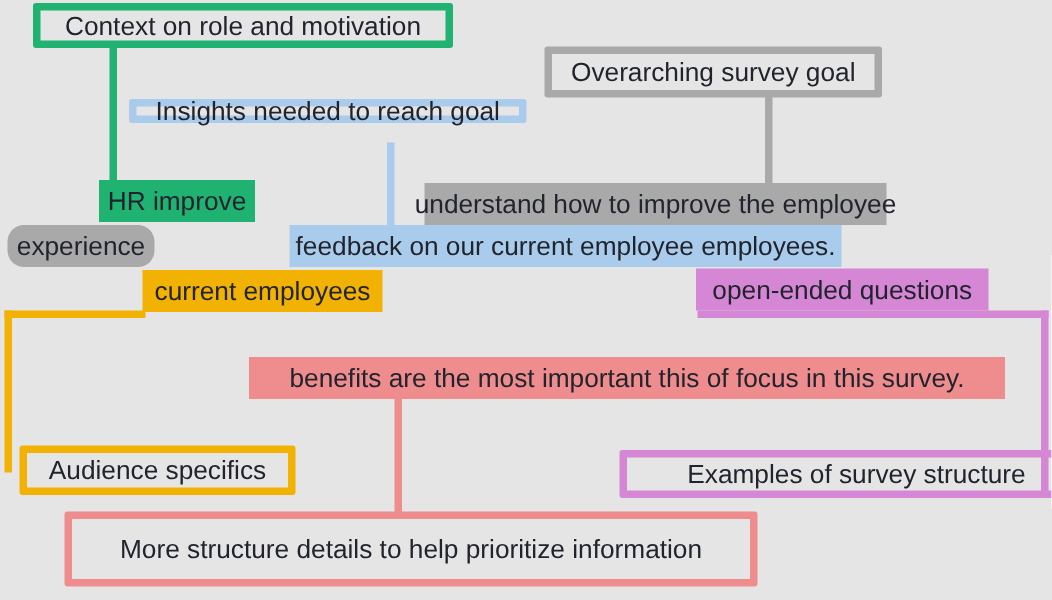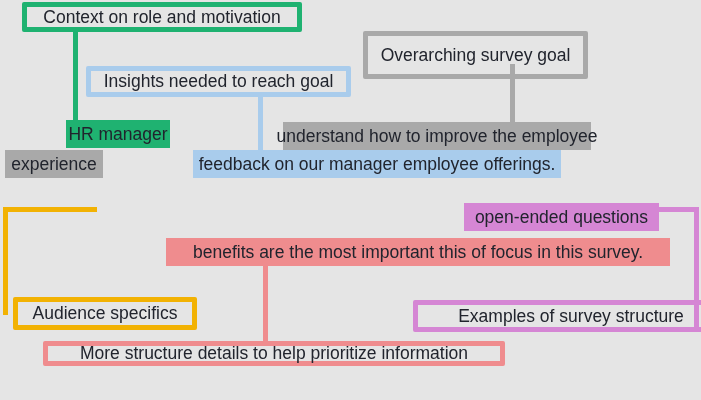--- a/index.html
+++ b/index.html
@@ -39,44 +39,44 @@
     border: 5px solid;
     border-radius: 2px;
     display: flex;
     align-items: center;
     justify-content: center;
     font-size: 17.5px;
     white-space: nowrap;
     background: transparent;
   }
   .c-context  { left: 22px;  top: 2px;   width: 280px; height: 30px; }
-  .c-insights { left: 86px;  top: 66px;  width: 265px; height: 31px; text-align: center; }
-  .c-goal     { left: 363px; top: 31px;  width: 225px; height: 48px; }
+  .c-insights { left: 86px;  top: 66px;  width: 265px; height: 16px; text-align: center; }
+  .c-goal     { left: 363px; top: 31px;  width: 225px; height: 34px; }
   .c-audience { left: 13px;  top: 297px; width: 184px; height: 33px; }
   .c-examples { left: 413px; top: 300px; width: 316px; height: 32px; }
-  .c-more     { left: 43px;  top: 341px; width: 462px; height: 25px; }
+  .c-more     { left: 43px;  top: 341px; width: 462px; height: 50px; }
   
   .hl {
     position: absolute;
     z-index: 3;
     box-sizing: border-box;
     display: flex;
     align-items: center;
     justify-content: center;
     height: 28px;
     font-size: 17.5px;
     white-space: nowrap;
     color: #21242d;
   }
   .h-hr        { left: 66px;  top: 120px; width: 104px; }
   .h-underst   { left: 283px; top: 122px; width: 308px; }
   .h-exper     { left: 5px;   top: 150px; width: 98px;  }
   .h-feedback  { left: 193px; top: 150px; width: 368px; }
   .h-current   { left: 95px;  top: 180px; width: 160px; }
-  .h-open      { left: 464px; top: 179px; width: 195px; margin-top: 24px; }
+  .h-open      { left: 464px; top: 179px; width: 195px; }
   .h-benefits  { left: 166px; top: 238px; width: 504px; }
 </style>
 </head>
 <body>
 
 <div class="canvas">
 
   <div class="line vline l-context" style="background-color: rgb(31, 178, 113);"></div>
   <div class="line vline l-insights" style="background-color: rgb(169, 204, 236);"></div>
   <div class="line vline l-goal" style="background-color: rgb(169, 169, 169);"></div>
@@ -98,20 +98,21 @@
   <div class="callout c-audience" style="border-color: rgb(242, 178, 3);">
     <span>Audience specifics</span>
   </div>
   <div class="callout c-examples" style="border-color: rgb(213, 134, 212);">
     <span>Examples of survey structure</span>
   </div>
   <div class="callout c-more" style="border-color: rgb(239, 140, 142);">
     <span>More structure details to help prioritize information</span>
   </div>
 
-  <div class="hl h-hr" style="background-color: rgb(31, 178, 113);">HR manager</div>
+  <div class="hl h-hr" style="background-color: rgb(31, 178, 113);">HR improve</div>
   <div class="hl h-underst" style="background-color: rgb(169, 169, 169);">understand how to improve the employee</div>
-  <div class="hl h-exper" style="background-color: rgb(169, 169, 169);">experience</div>
-  <div class="hl h-feedback" style="background-color: rgb(169, 204, 236);">feedback on our manager employee offerings.</div>
+  <div class="hl h-exper" style="background-color: rgb(169, 169, 169); border-radius: 11px;">experience</div>
+  <div class="hl h-feedback" style="background-color: rgb(169, 204, 236);">feedback on our current employee employees.</div>
+  <div class="hl h-current" style="background-color: rgb(242, 178, 3);">current employees</div>
   <div class="hl h-open" style="background-color: rgb(213, 134, 212);">open-ended questions</div>
   <div class="hl h-benefits" style="background-color: rgb(239, 140, 142);">benefits are the most important this of focus in this survey.</div>
 
 </div>
 
 </body></html>

